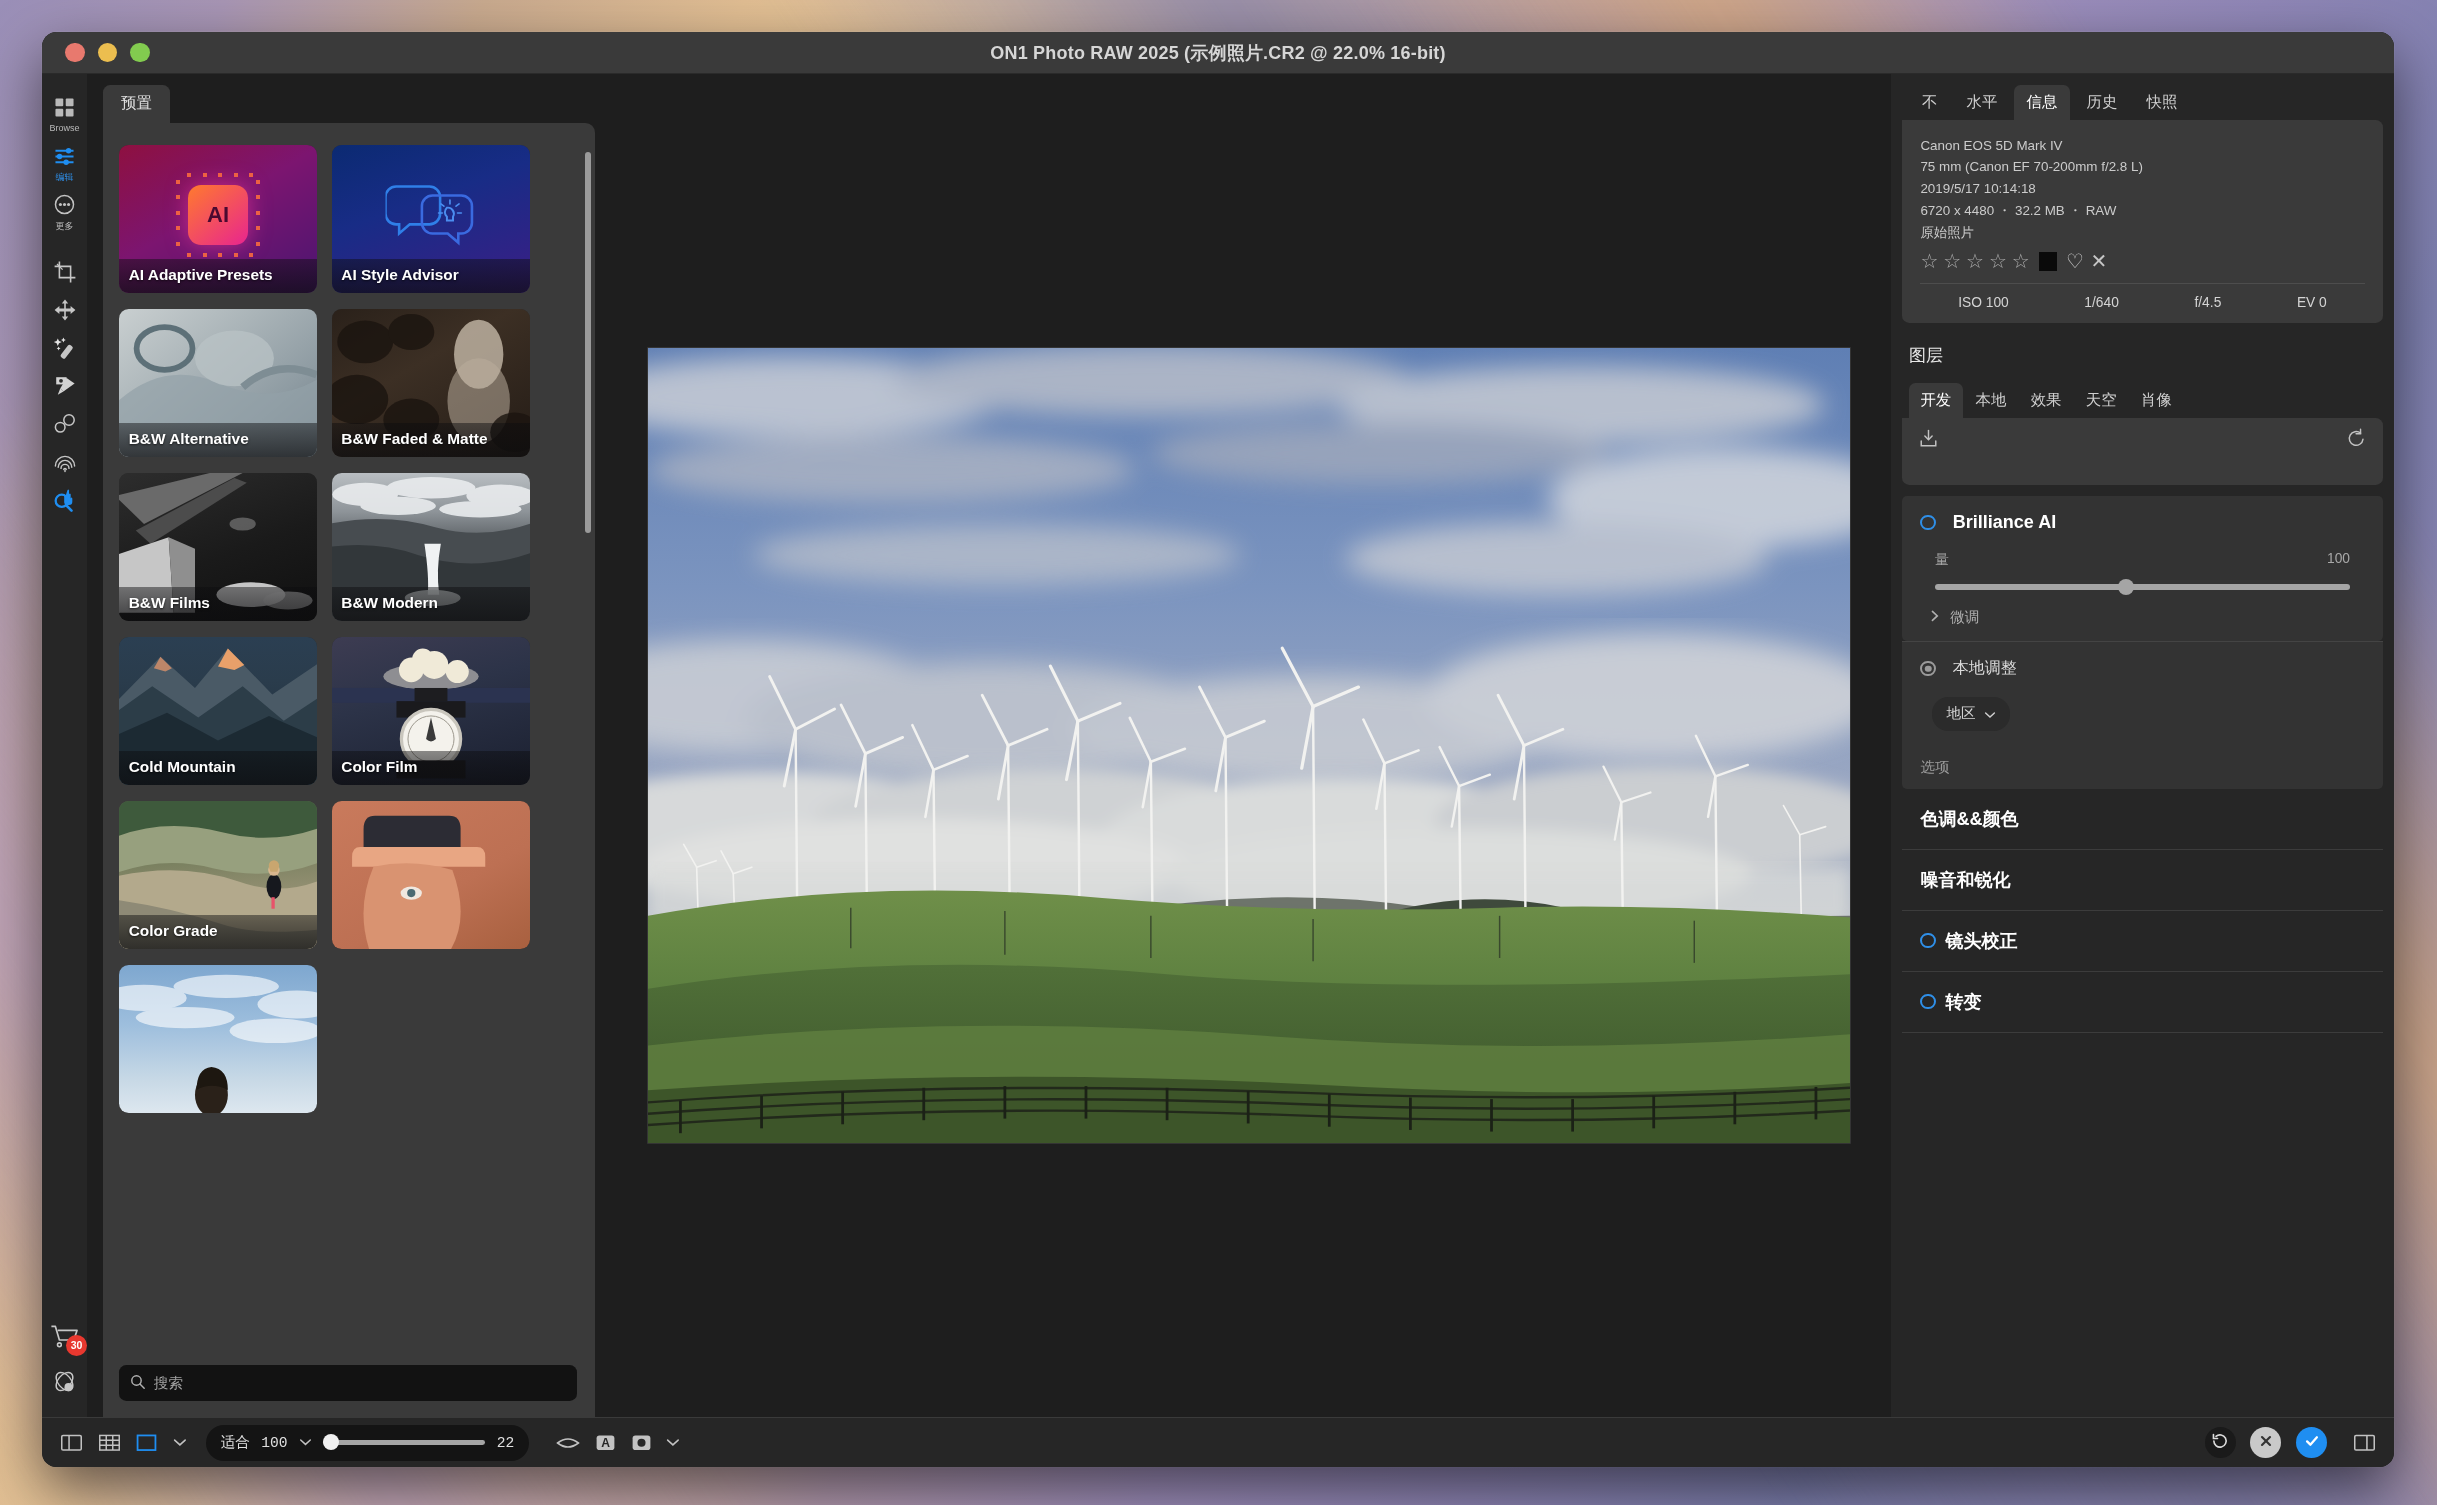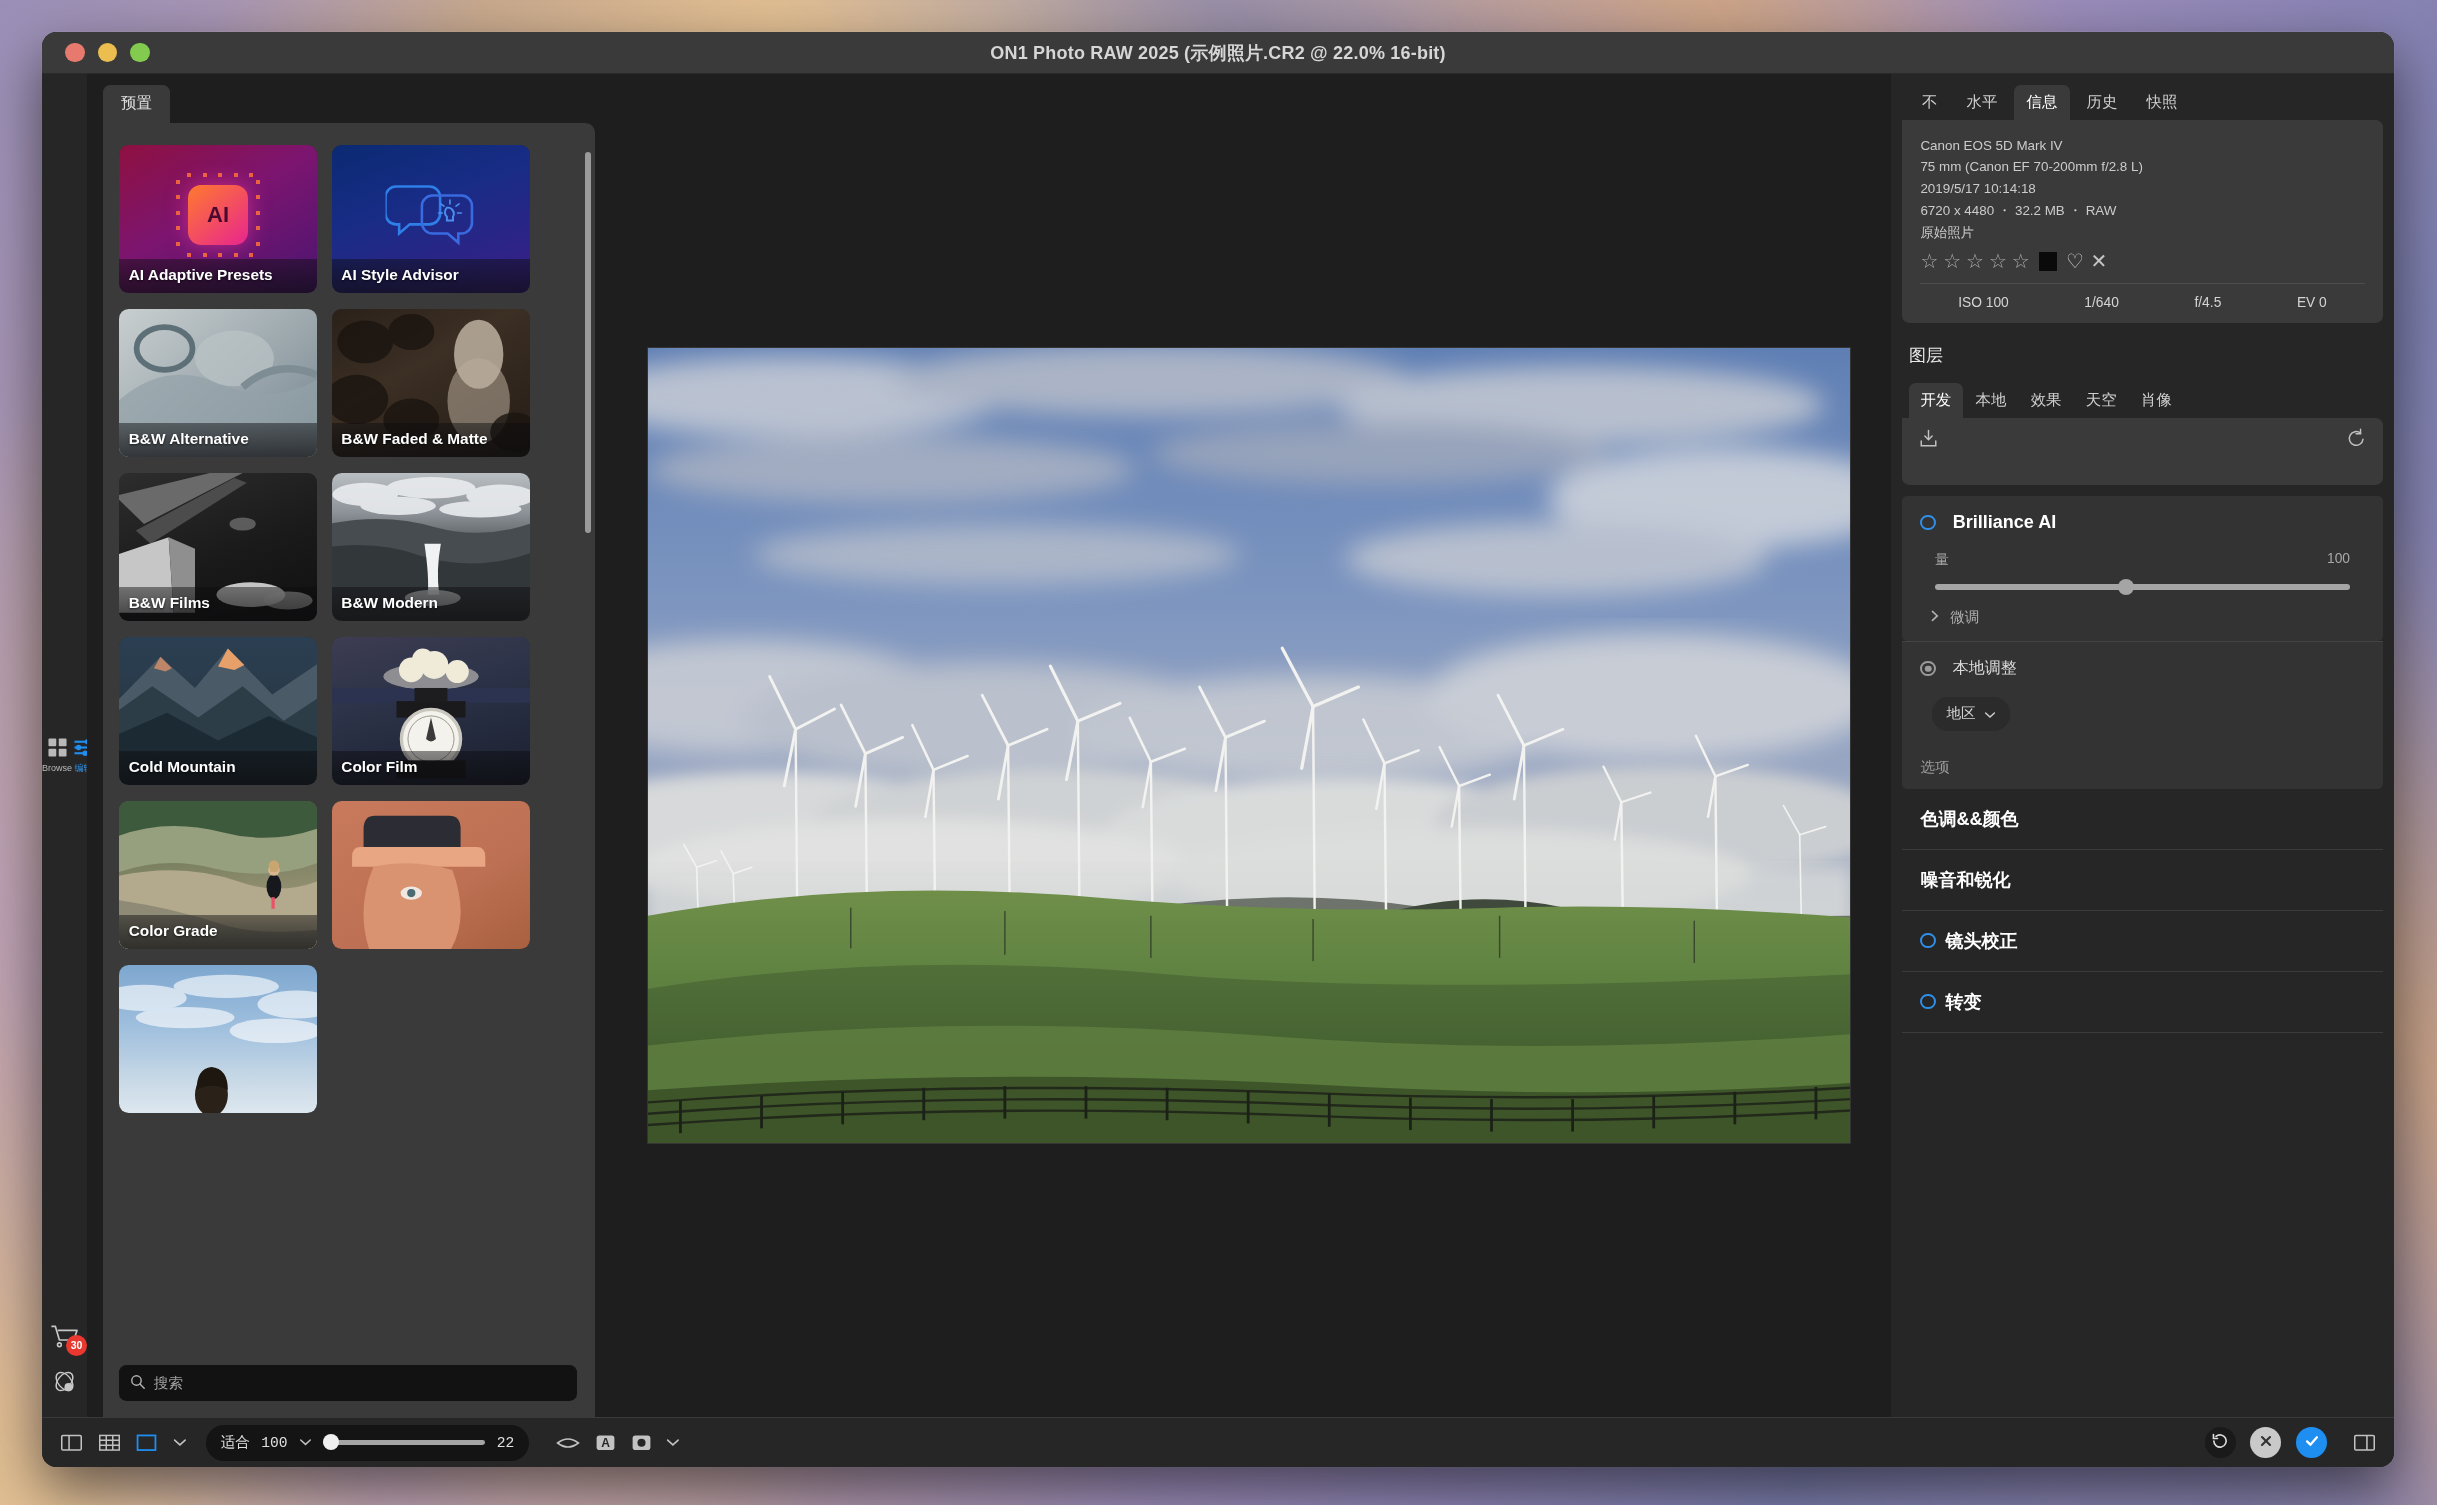--- a/index.html
+++ b/index.html
@@ -58,21 +58,21 @@
     color: #d6d6d6; font-size: 18px; font-weight: bold;
     letter-spacing: 0.2px;
   }
 
   
   #wbody { flex: 1; display: flex; min-height: 0; }
 
   
   #left-rail {
     width: 45px; background: #262626; flex: none;
-    display: flex; flex-direction: row; align-items: center;
+    display: flex; flex-direction: column; align-items: center;
     padding-top: 14.6px; position: relative;
   }
   .rail-item {
     width: 45px; padding: 7.3px 0 4px;
     display: flex; flex-direction: column; align-items: center; gap: 2.4px;
     cursor: pointer;
   }
   .rail-label { font-size: 9px; color: #b9b9b9; line-height: 1; }
   .rail-label.active { color: #2f8fe8; }
   .rail-sep { height: 19.5px; }

